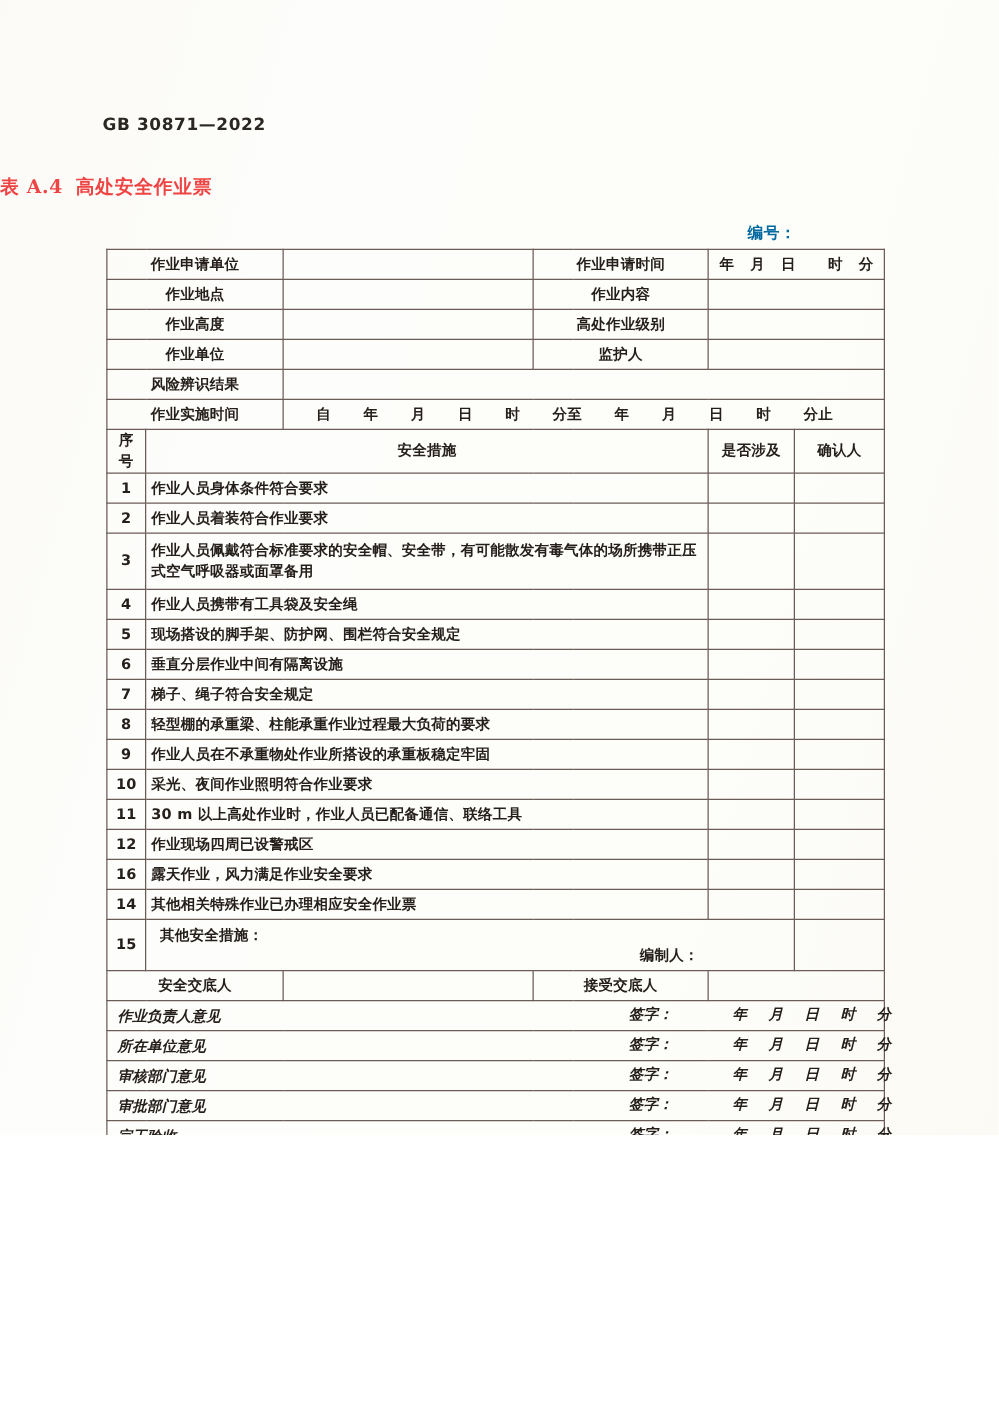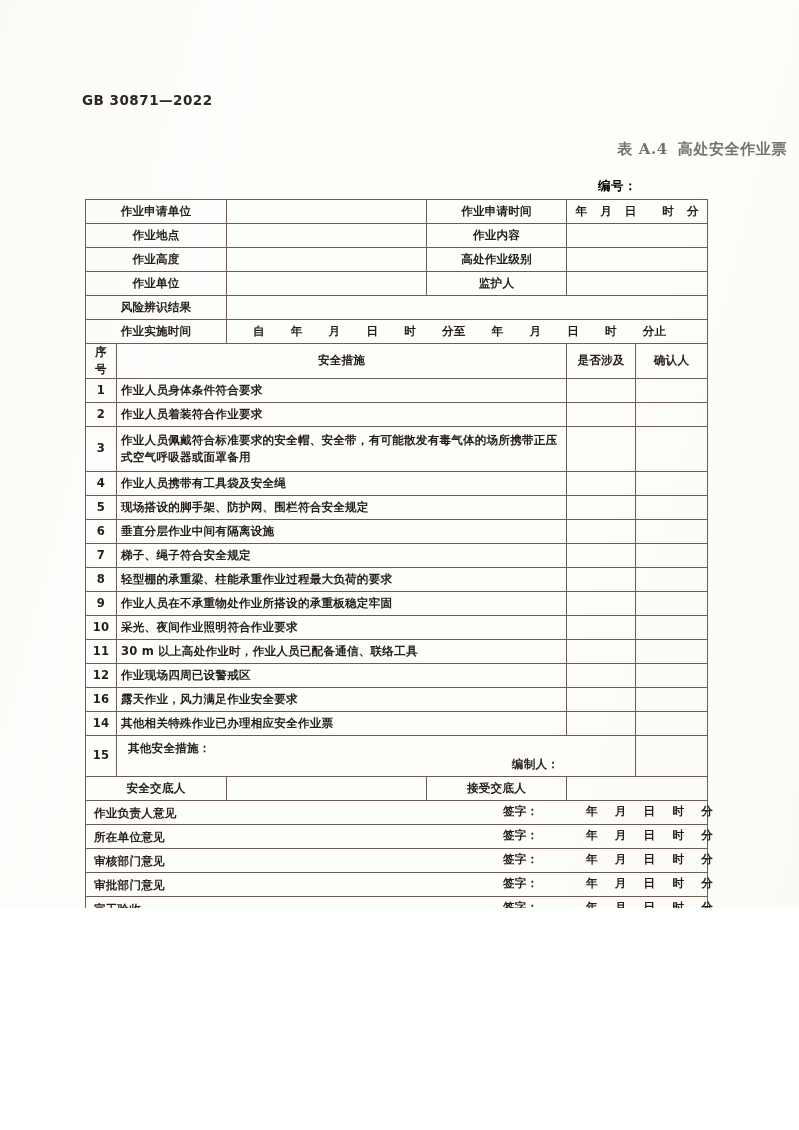--- a/index.html
+++ b/index.html
@@ -37,37 +37,37 @@
     font-family: "DejaVu Sans", "Liberation Sans", sans-serif;
     font-weight: bold;
     font-size: 13.5px;
     letter-spacing: 0.5px;
     color: #2b2722;
   }
 
   .table-title {
     position: absolute;
     left: 0;
-    right: 12px;
+    right: 0;
     top: 140px;
-    text-align: right;
+    text-align: left;
     font-size: 15px;
     font-weight: bold;
-    color: #737373;
+    color: #ef4444;
     letter-spacing: 0.6px;
   }
   .table-title .t-num { margin-right: 10px; font-family: "DejaVu Serif","Liberation Serif",serif; }
 
   .serial-no {
     position: absolute;
     top: 178px;
     left: 598px;
     font-size: 12.5px;
     font-weight: bold;
-    color: #000000;
+    color: #0369a1;
     letter-spacing: 0.5px;
   }
 
   table.permit {
     position: absolute;
     left: 85px;
     top: 199px;
     width: 622px;
     border-collapse: collapse;
     table-layout: fixed;
@@ -122,20 +122,21 @@
   .m15 .maker { position: absolute; right: 76px; bottom: 3px; padding-left: 28px; }
 
   .sig-row td { height: 25px; }
 
   
   td.opinion {
     height: 48px;
     position: relative;
     padding: 0;
     vertical-align: top;
+    font-style: italic;
   }
   .opinion .op-label {
     position: absolute;
     left: 8px;
     top: 4px;
   }
   .opinion .op-sign {
     position: absolute;
     left: 417px;
     bottom: 4px;

